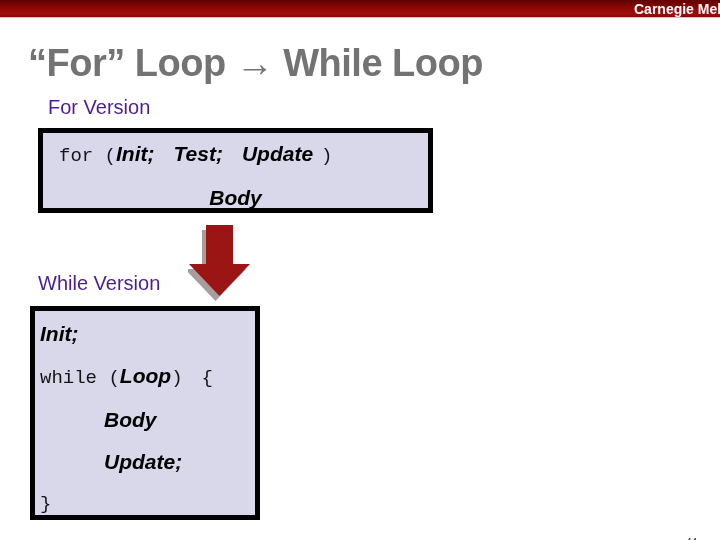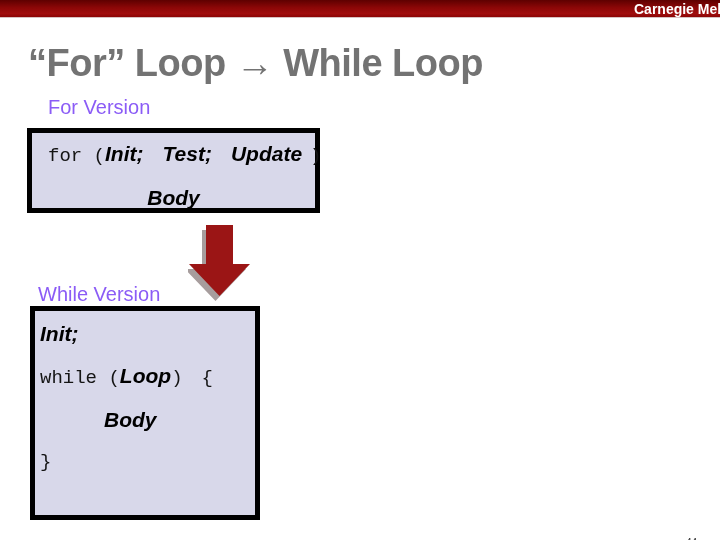--- a/index.html
+++ b/index.html
@@ -41,35 +41,35 @@
     font-weight: bold;
     color: #737373;
     letter-spacing: -0.5px;
     white-space: nowrap;
   }
 
   
   .section-label {
     position: absolute;
     font-size: 20px;
-    color: #8b5cf6;
+    color: #4c1d95;
     white-space: nowrap;
   }
   .for-label   { left: 48px; top: 96px; }
-  .while-label { left: 38px; top: 283px; }
+  .while-label { left: 38px; top: 272px; }
 
   
   .code-box {
     position: absolute;
     background: #d8d8ea;
     border: 5px solid #000000;
   }
   .for-box {
-    left: 27px; top: 128px;
-    width: 293px; height: 85px;
+    left: 38px; top: 128px;
+    width: 395px; height: 85px;
     padding: 7px 16px 0 16px;
   }
   .while-box {
     left: 30px; top: 306px;
     width: 230px; height: 214px;
     padding: 2px 4px 0 5px;
   }
 
   .code-line { white-space: pre; }
   .for-box .code-line { line-height: 27px; }
@@ -137,18 +137,19 @@
     <polygon points="18,1 45,1 45,40 62,40 31.5,72 1,40 18,40" transform="translate(-4,5)" fill="#a79d9d"></polygon>
     <polygon points="18,1 45,1 45,40 62,40 31.5,72 1,40 18,40" fill="#9b1515"></polygon>
   </svg>
 
   <div class="section-label while-label">While Version</div>
 
   <div class="code-box while-box">
     <div class="code-line bi">Init;</div>
     <div class="code-line"><span class="mono">while (</span><span class="bi">Loop</span><span class="mono">)</span><span class="mono gap">{</span></div>
     <div class="code-line bi indent">Body</div>
+    <div class="code-line bi indent">Update;</div>
     <div class="code-line mono">}</div>
   </div>
 
   <div class="page-number">44</div>
 
 </div>
 
 </body></html>

